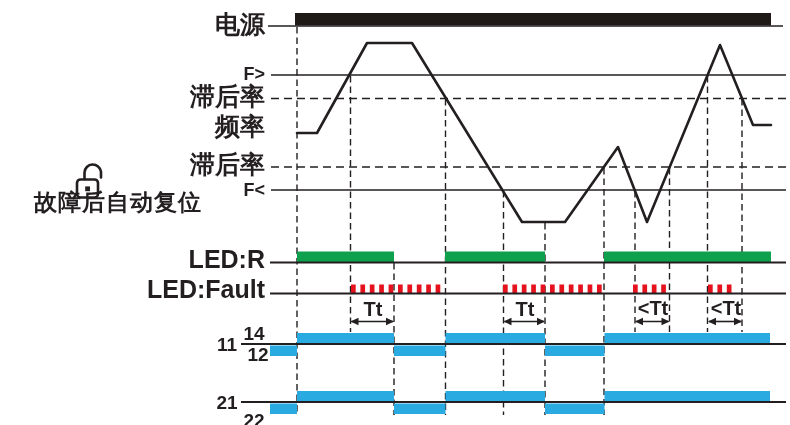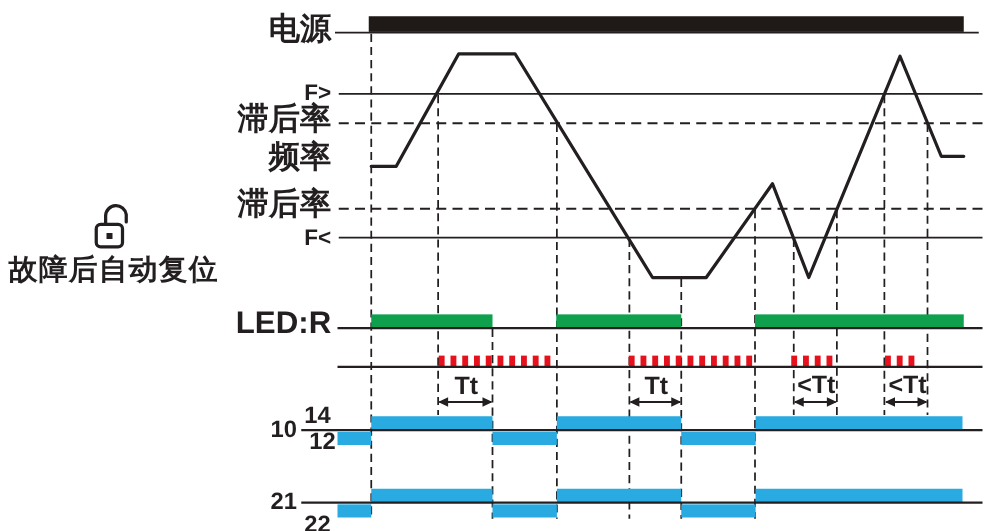--- a/index.html
+++ b/index.html
@@ -7,22 +7,22 @@
     position:relative;width:790px;height:425px;background:#ffffff;overflow:hidden;
     font-family:"Liberation Sans","DejaVu Sans",sans-serif;color:#231f20;
   }
   #diagram-svg{position:absolute;left:0;top:0;}
   .lbl{position:absolute;white-space:nowrap;line-height:1;color:#231f20;}
   .axis-lbl{right:525px;font-size:25px;font-weight:600;transform:translateY(-50%);}
   .sym-lbl{right:525px;font-size:18px;font-weight:600;transform:translateY(-50%);}
   .num-lbl{font-size:19px;font-weight:600;transform:translate(-50%,-50%);}
   .tt-lbl{font-size:20px;font-weight:600;transform:translate(-50%,-50%);}
   .caption{
-    left:0;top:204px;width:182px;text-align:center;
-    font-size:23px;font-weight:600;letter-spacing:1px;
+    left:0;top:191px;width:182px;text-align:center;
+    font-size:23px;font-weight:600;letter-spacing:1px;padding-left:27px;
   }
   .lock{position:absolute;left:73px;top:163px;}
 </style>
 </head>
 <body>
 
 <div class="stage">
 
   <svg id="diagram-svg" width="790" height="425" viewBox="0 0 790 425">
       <line x1="297" y1="27" x2="297" y2="415" stroke="#231f20" stroke-width="1.4" stroke-dasharray="6.5 4"></line>
@@ -112,22 +112,23 @@
 
   <div class="lbl caption">故障后自动复位</div>
 
   <div class="lbl axis-lbl" style="top:24px;">电源</div>
   <div class="lbl sym-lbl" style="top:74px;">F&gt;</div>
   <div class="lbl axis-lbl" style="top:96px;">滞后率</div>
   <div class="lbl axis-lbl" style="top:126px;">频率</div>
   <div class="lbl axis-lbl" style="top:164px;">滞后率</div>
   <div class="lbl sym-lbl" style="top:190px;">F&lt;</div>
   <div class="lbl axis-lbl" style="top:259px;">LED:R</div>
+  <div class="lbl axis-lbl" style="top:289px;">LED:Fault</div>
 
-  <div class="lbl num-lbl" style="left:227px;top:344px;">10</div>
+  <div class="lbl num-lbl" style="left:227px;top:344px;">11</div>
   <div class="lbl num-lbl" style="left:254px;top:333px;">14</div>
   <div class="lbl num-lbl" style="left:242px;top:354px;margin-left:16px;">12</div>
   <div class="lbl num-lbl" style="left:227px;top:402px;text-align:center;">21</div>
   <div class="lbl num-lbl" style="left:254px;top:391px;margin-top:48px;">24</div>
   <div class="lbl num-lbl" style="left:254px;top:420px;">22</div>
 
   <div class="lbl tt-lbl" style="left:373px;top:309px;">Tt</div>
   <div class="lbl tt-lbl" style="left:525px;top:309px;">Tt</div>
   <div class="lbl tt-lbl" style="left:653px;top:308px;">&lt;Tt</div>
   <div class="lbl tt-lbl" style="left:726px;top:308px;">&lt;Tt</div>

